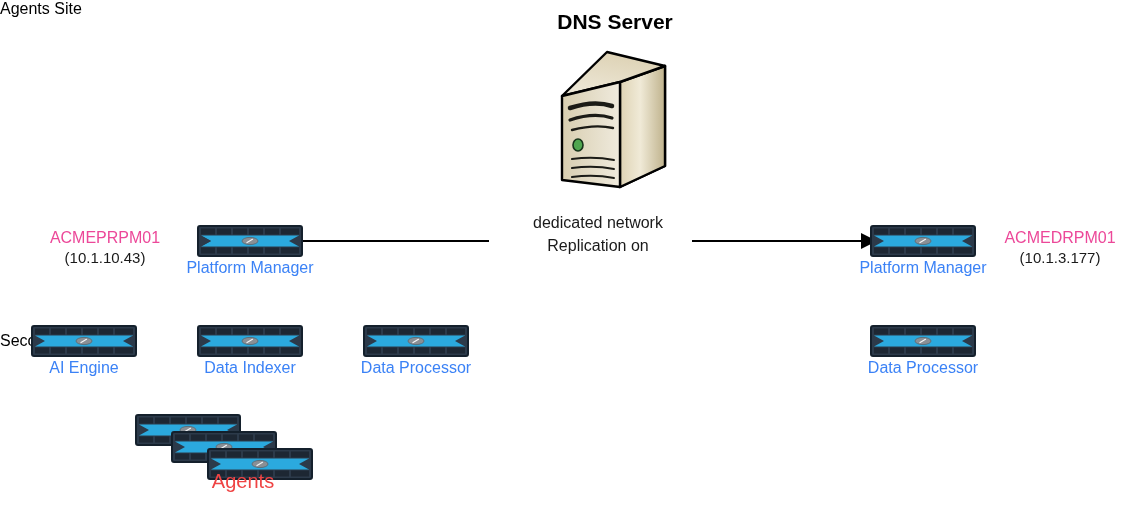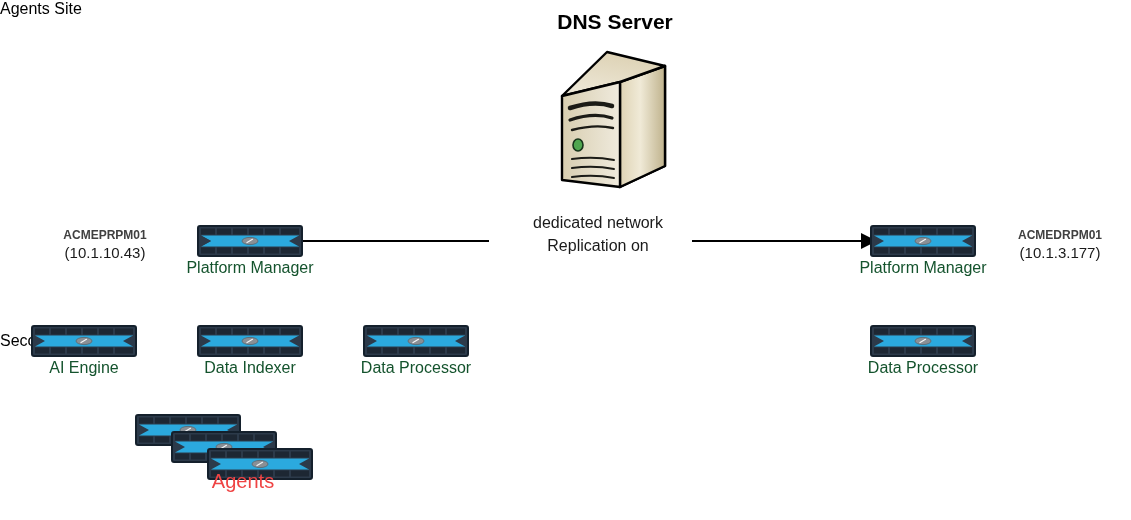--- a/index.html
+++ b/index.html
@@ -42,43 +42,43 @@
     position: absolute;
     width: 106px;
   }
   .node-label {
     position: absolute;
     top: 34px;
     left: 50%;
     transform: translateX(-50%);
     font-size: 16px;
     white-space: nowrap;
-    color: #14532d;
+    color: #3b82f6;
   }
 
   
   .switch-icon {
     position: relative;
     width: 106px;
     height: 32px;
     display: block;
   }
 
   
   .host-annot {
     position: absolute;
     text-align: center;
     white-space: nowrap;
     line-height: 1.28;
   }
   .host-annot .host-name {
     display: block;
-    font-weight: bold;
-    font-size: 12px;
-    color: #404040;
+    font-weight: normal;
+    font-size: 16px;
+    color: #ec4899;
   }
   .host-annot .host-ip {
     display: block;
     font-size: 15px;
     color: #1a1a1a;
   }
   #primary-host-annot { left: 30px; top: 228px; width: 150px; }
   #secondary-host-annot { left: 985px; top: 228px; width: 150px; }
 
   

